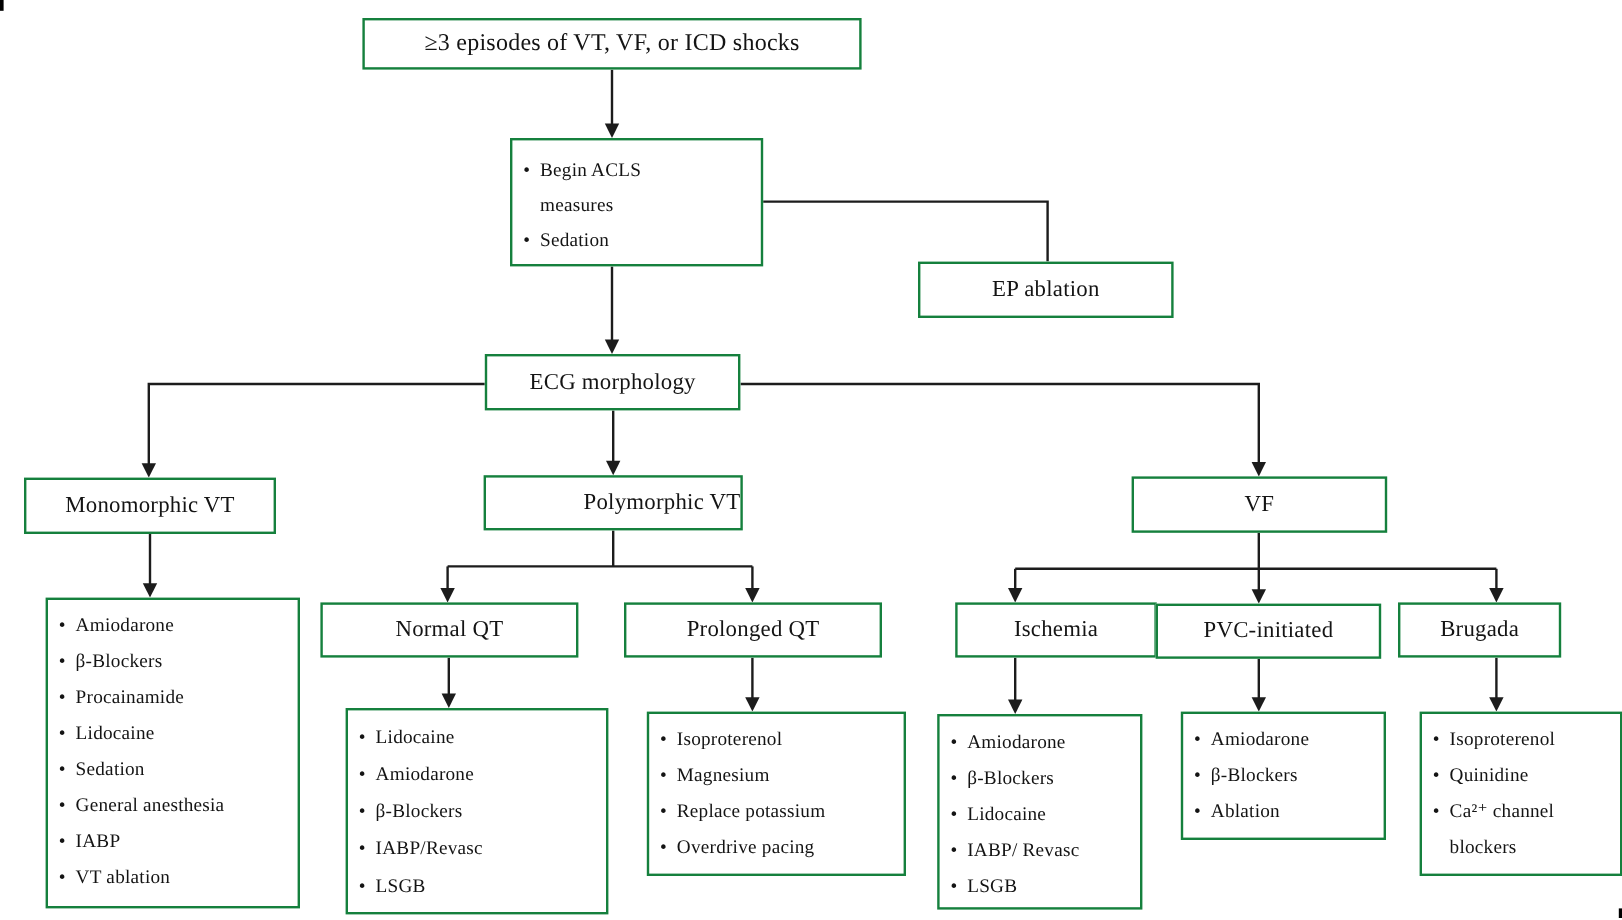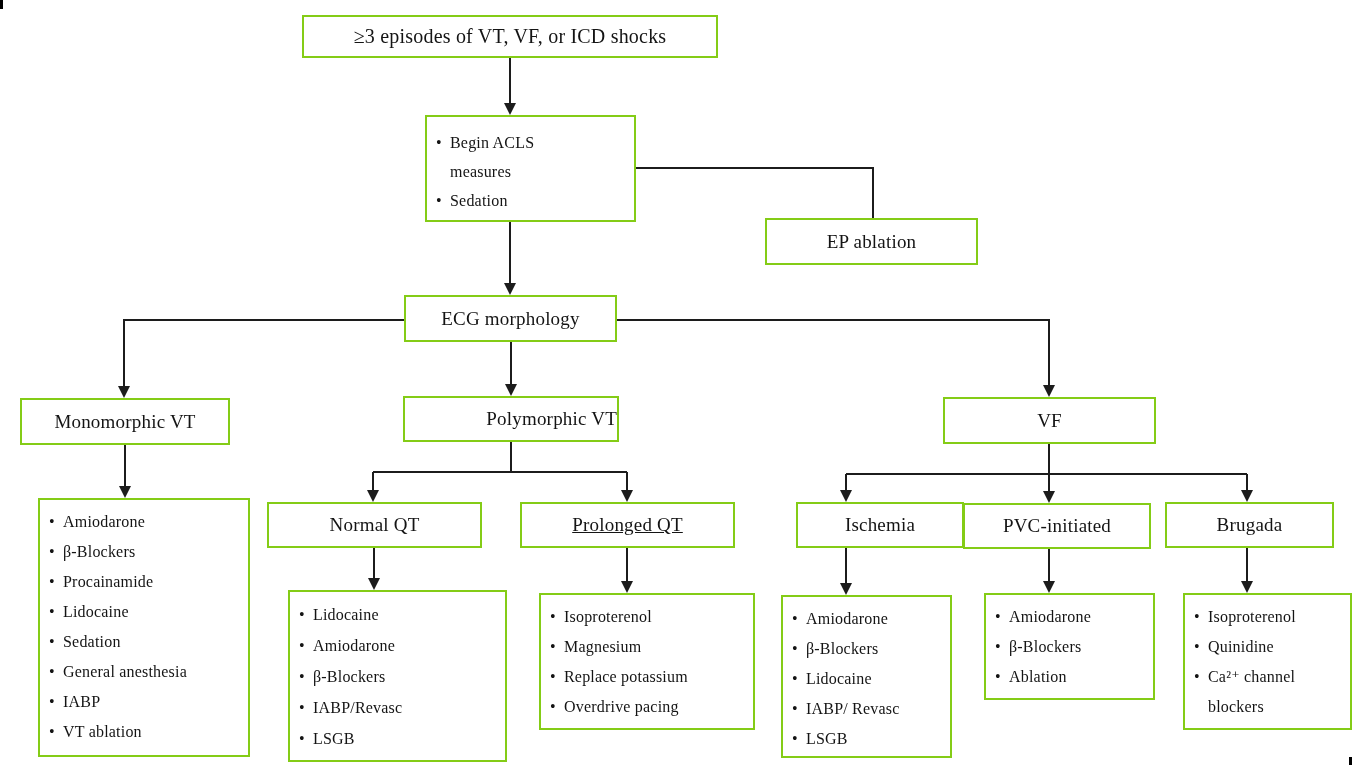--- a/index.html
+++ b/index.html
@@ -11,21 +11,21 @@
     font-family: "Liberation Serif", "DejaVu Serif", serif;
     color: #141414;
     overflow: hidden;
   }
   #wires { position: absolute; left: 0; top: 0; width: 1352px; height: 767px; }
   #wires line, #wires polyline { stroke: #1c1c1c; stroke-width: 2; fill: none; }
   #wires polygon { fill: #1c1c1c; stroke: none; }
   .box {
     position: absolute;
     box-sizing: border-box;
-    border: 2px solid #84cc16;
+    border: 2px solid #15803d;
     background: #ffffff;
   }
   .label {
     display: flex;
     align-items: center;
     justify-content: center;
     text-align: center;
     font-size: 19px;
     letter-spacing: 0.2px;
   }
@@ -142,33 +142,33 @@
   </div>
 
   <div class="box label" style="left:943px;top:397px;width:213px;height:47px;">
     <span>VF</span>
   </div>
 
   <div class="box label" style="left:267px;top:502px;width:215px;height:46px;">
     <span>Normal QT</span>
   </div>
 
-  <div class="box label" style="left:520px;top:502px;width:215px;height:46px;text-decoration:underline;">
+  <div class="box label" style="left:520px;top:502px;width:215px;height:46px;">
     <span>Prolonged QT</span>
   </div>
 
   <div class="box label" style="left:763px;top:502px;width:168px;height:46px;margin-left:33px;">
     <span>Ischemia</span>
   </div>
 
   <div class="box label" style="left:963px;top:503px;width:188px;height:46px;">
     <span>PVC-initiated</span>
   </div>
 
-  <div class="box label" style="left:1165px;top:502px;width:169px;height:46px;">
+  <div class="box label" style="left:1165px;top:502px;width:136px;height:46px;">
     <span>Brugada</span>
   </div>
 
   <div class="box list" style="left:18px;top:498px;width:212px;height:259px;">
     <div class="li">Amiodarone</div>
     <div class="li">β-Blockers</div>
     <div class="li">Procainamide</div>
     <div class="li">Lidocaine</div>
     <div class="li">Sedation</div>
     <div class="li">General anesthesia</div>

